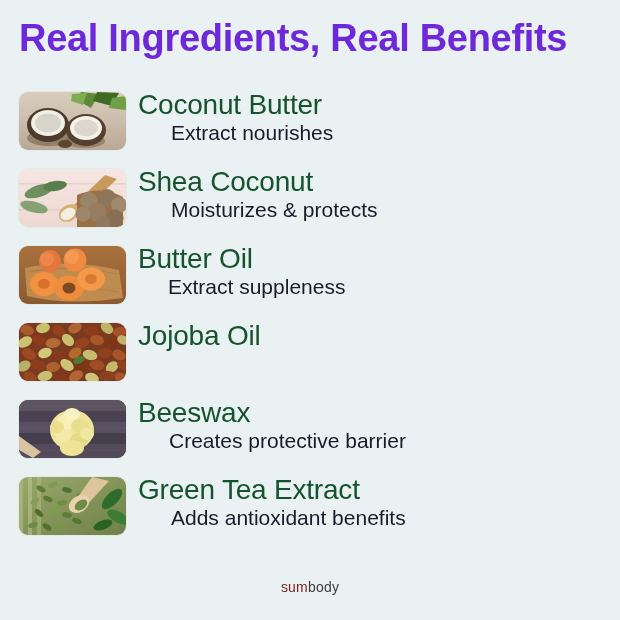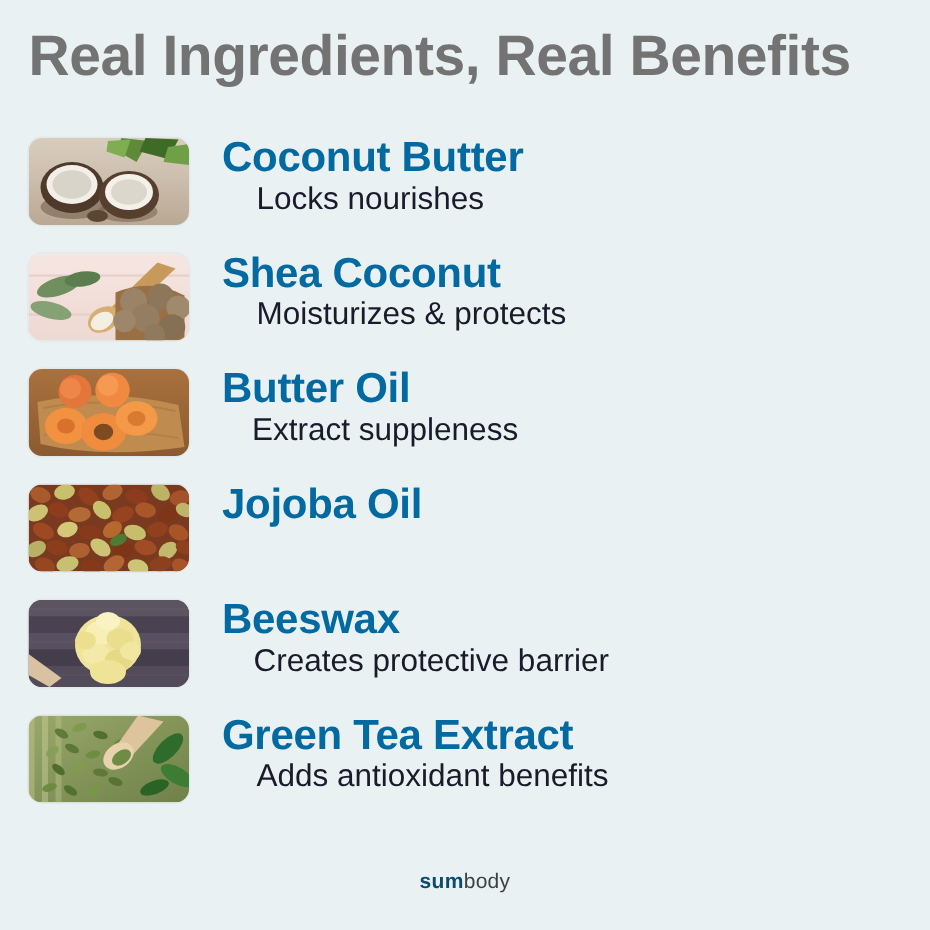--- a/index.html
+++ b/index.html
@@ -27,21 +27,21 @@
   
   .poster-title {
     position: absolute;
     left: 19px;
     top: 15px;
     width: 594px;
     font-size: 38px;
     line-height: 46px;
     font-weight: 700;
     letter-spacing: -0.3px;
-    color: #737373;
+    color: #6d28d9;
     white-space: nowrap;
   }
 
   
   .ingredient-list {
     position: absolute;
     left: 0;
     top: 88px;
     width: 620px;
   }
@@ -68,25 +68,24 @@
 
   .ingredient-text {
     flex: 1 1 auto;
     padding-left: 12px;
     padding-top: 0px;
   }
 
   .ingredient-name {
     font-size: 28px;
     line-height: 33px;
-    font-weight: 700;
+    font-weight: 400;
     letter-spacing: -0.2px;
-    color: #0369a1;
+    color: #14532d;
     white-space: nowrap;
-    margin-left: 10px;
   }
 
   .ingredient-benefit {
     font-size: 21px;
     line-height: 26px;
     font-weight: 400;
     color: #1a1a2b;
     white-space: nowrap;
     padding-left: 32px;
     margin-top: -1px;
@@ -104,21 +103,21 @@
   .brand {
     position: absolute;
     left: 0;
     top: 578px;
     width: 620px;
     text-align: center;
     font-size: 14px;
     line-height: 18px;
     letter-spacing: 0.2px;
   }
-  .brand-sum { color: #0c4a6e; font-weight: 700; }
+  .brand-sum { color: #7f1d1d; font-weight: 400; }
   .brand-body { color: #404040; font-weight: 400; }
 </style>
 </head>
 <body>
 
 <div class="poster">
 
   <div class="poster-title">Real Ingredients, Real Benefits</div>
 
   <div class="ingredient-list">
@@ -149,21 +148,21 @@
 
           <ellipse cx="67" cy="38" rx="20" ry="16" fill="#563f2e"></ellipse>
           <ellipse cx="67" cy="36" rx="16" ry="12" fill="#f4f1ea"></ellipse>
           <ellipse cx="67" cy="36" rx="12" ry="8.5" fill="#dcd7cc"></ellipse>
 
           <ellipse cx="46" cy="52" rx="7" ry="4" fill="#5b4533"></ellipse>
         </svg>
       </div>
       <div class="ingredient-text">
         <div class="ingredient-name">Coconut Butter</div>
-        <div class="ingredient-benefit">Locks nourishes</div>
+        <div class="ingredient-benefit">Extract nourishes</div>
       </div>
     </div>
 
     <div class="ingredient-row row-1">
       <div class="thumb">
         <svg viewBox="0 0 107 58" preserveAspectRatio="none" aria-hidden="true">
           <defs>
             <linearGradient id="sheaBg" x1="0" y1="0" x2="0" y2="1">
               <stop offset="0" stop-color="#f6e6e2"></stop>
               <stop offset="1" stop-color="#eed8d2"></stop>

